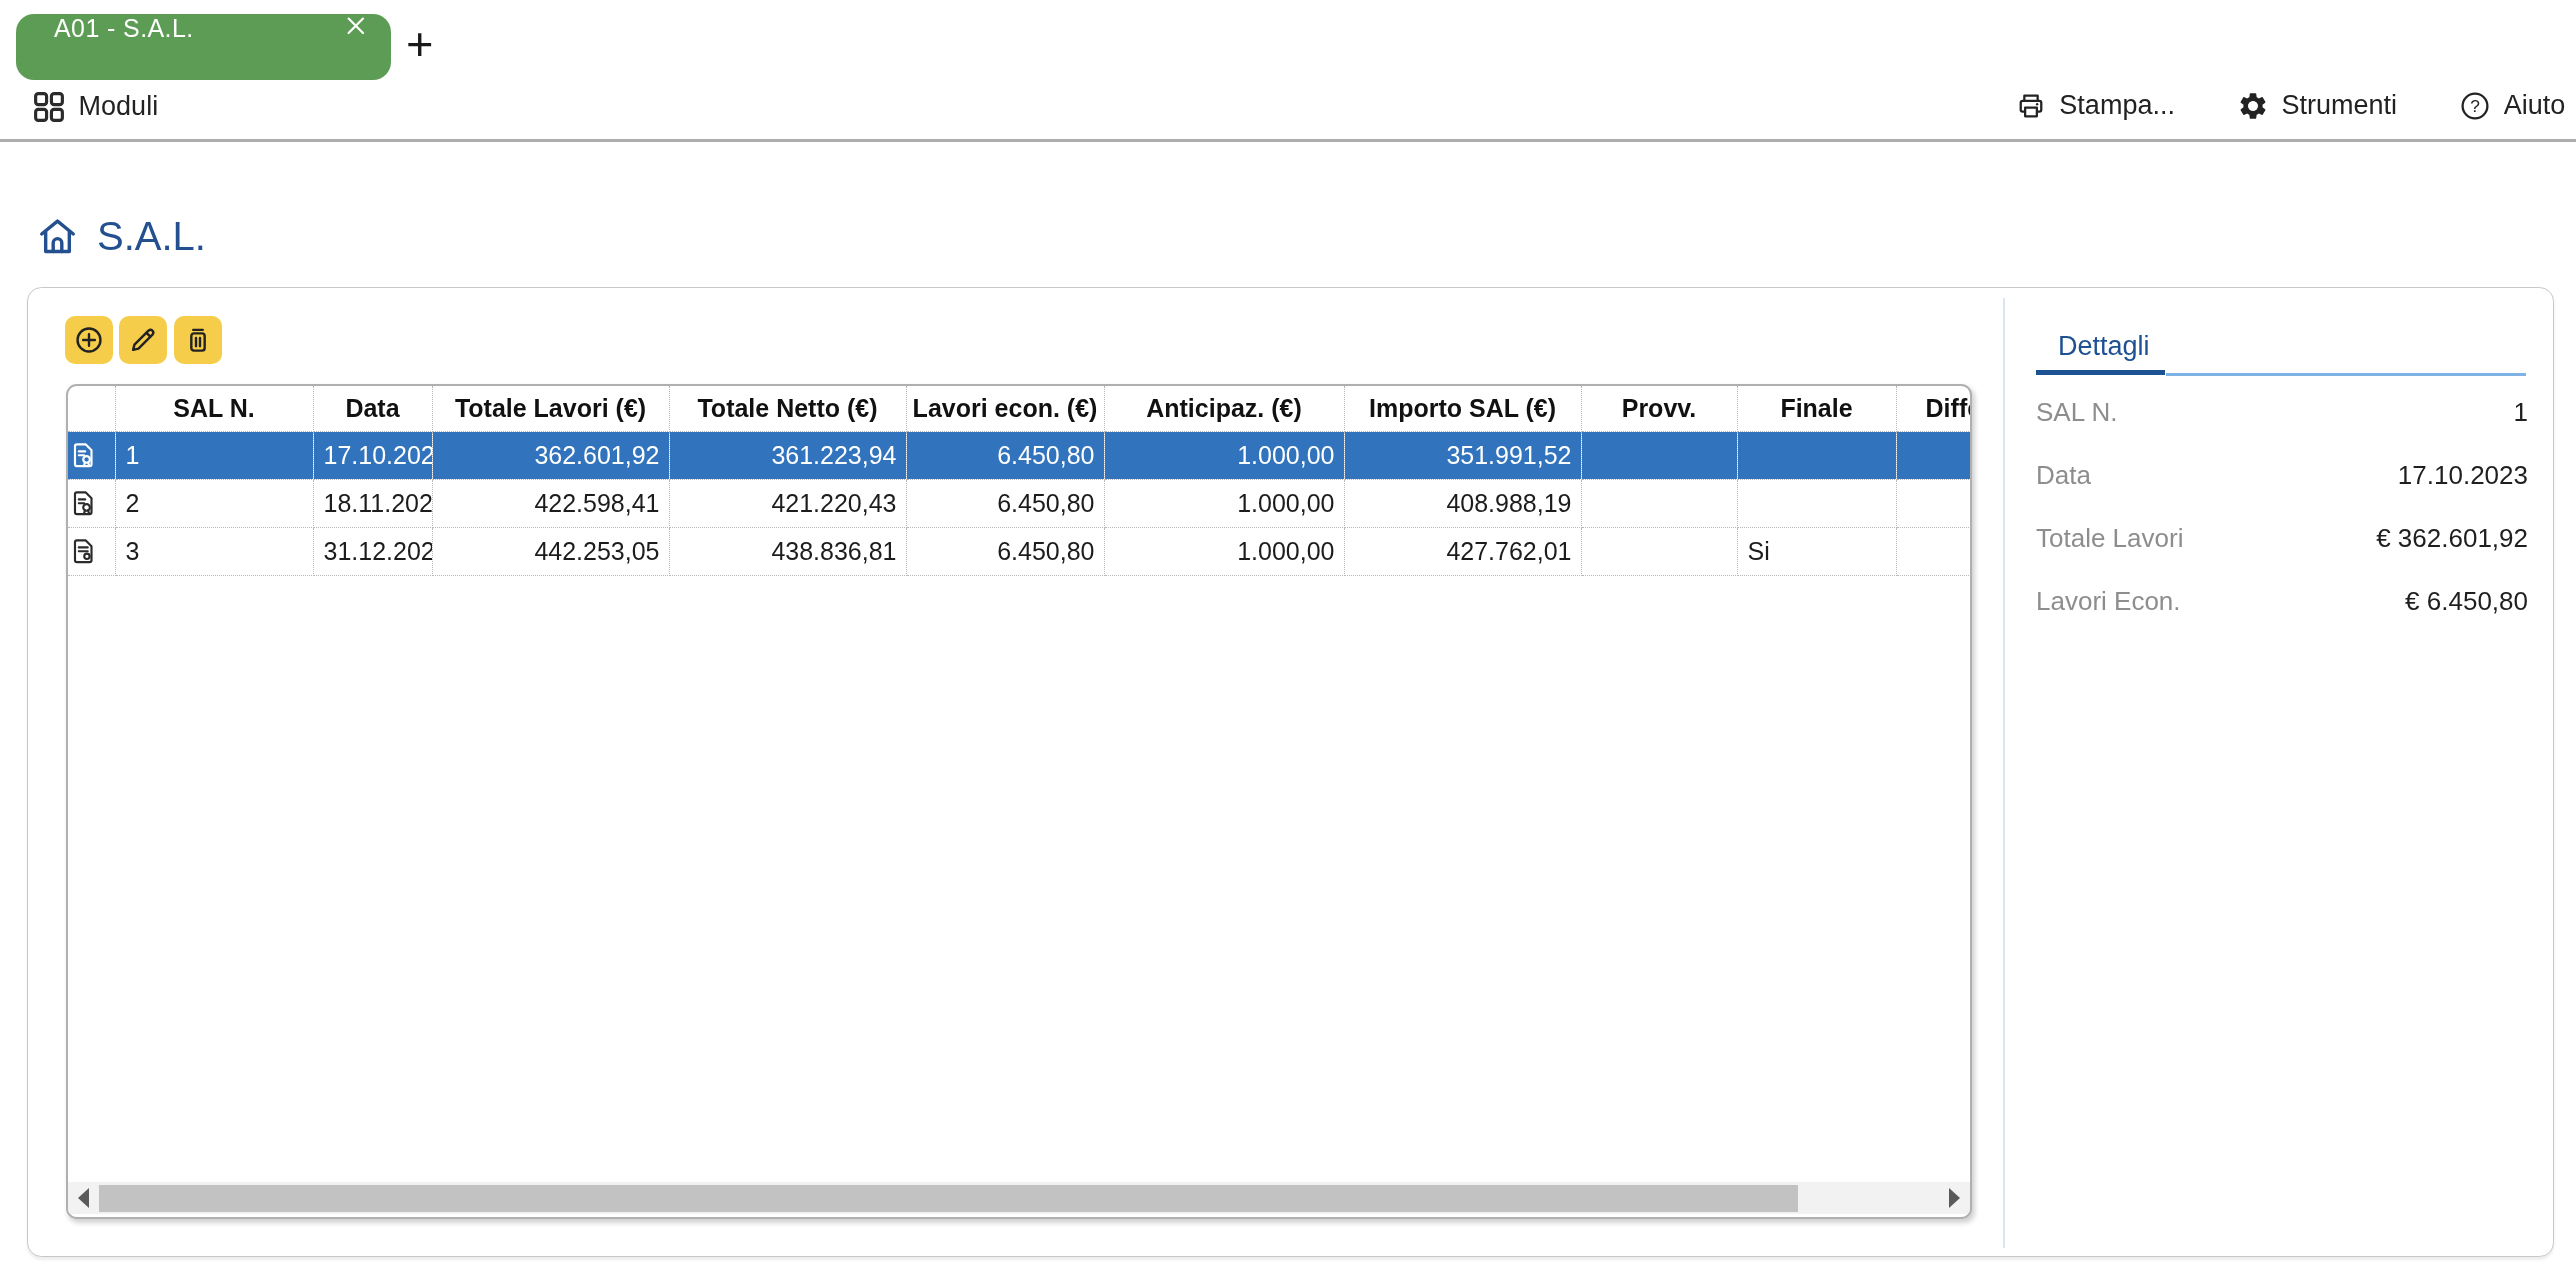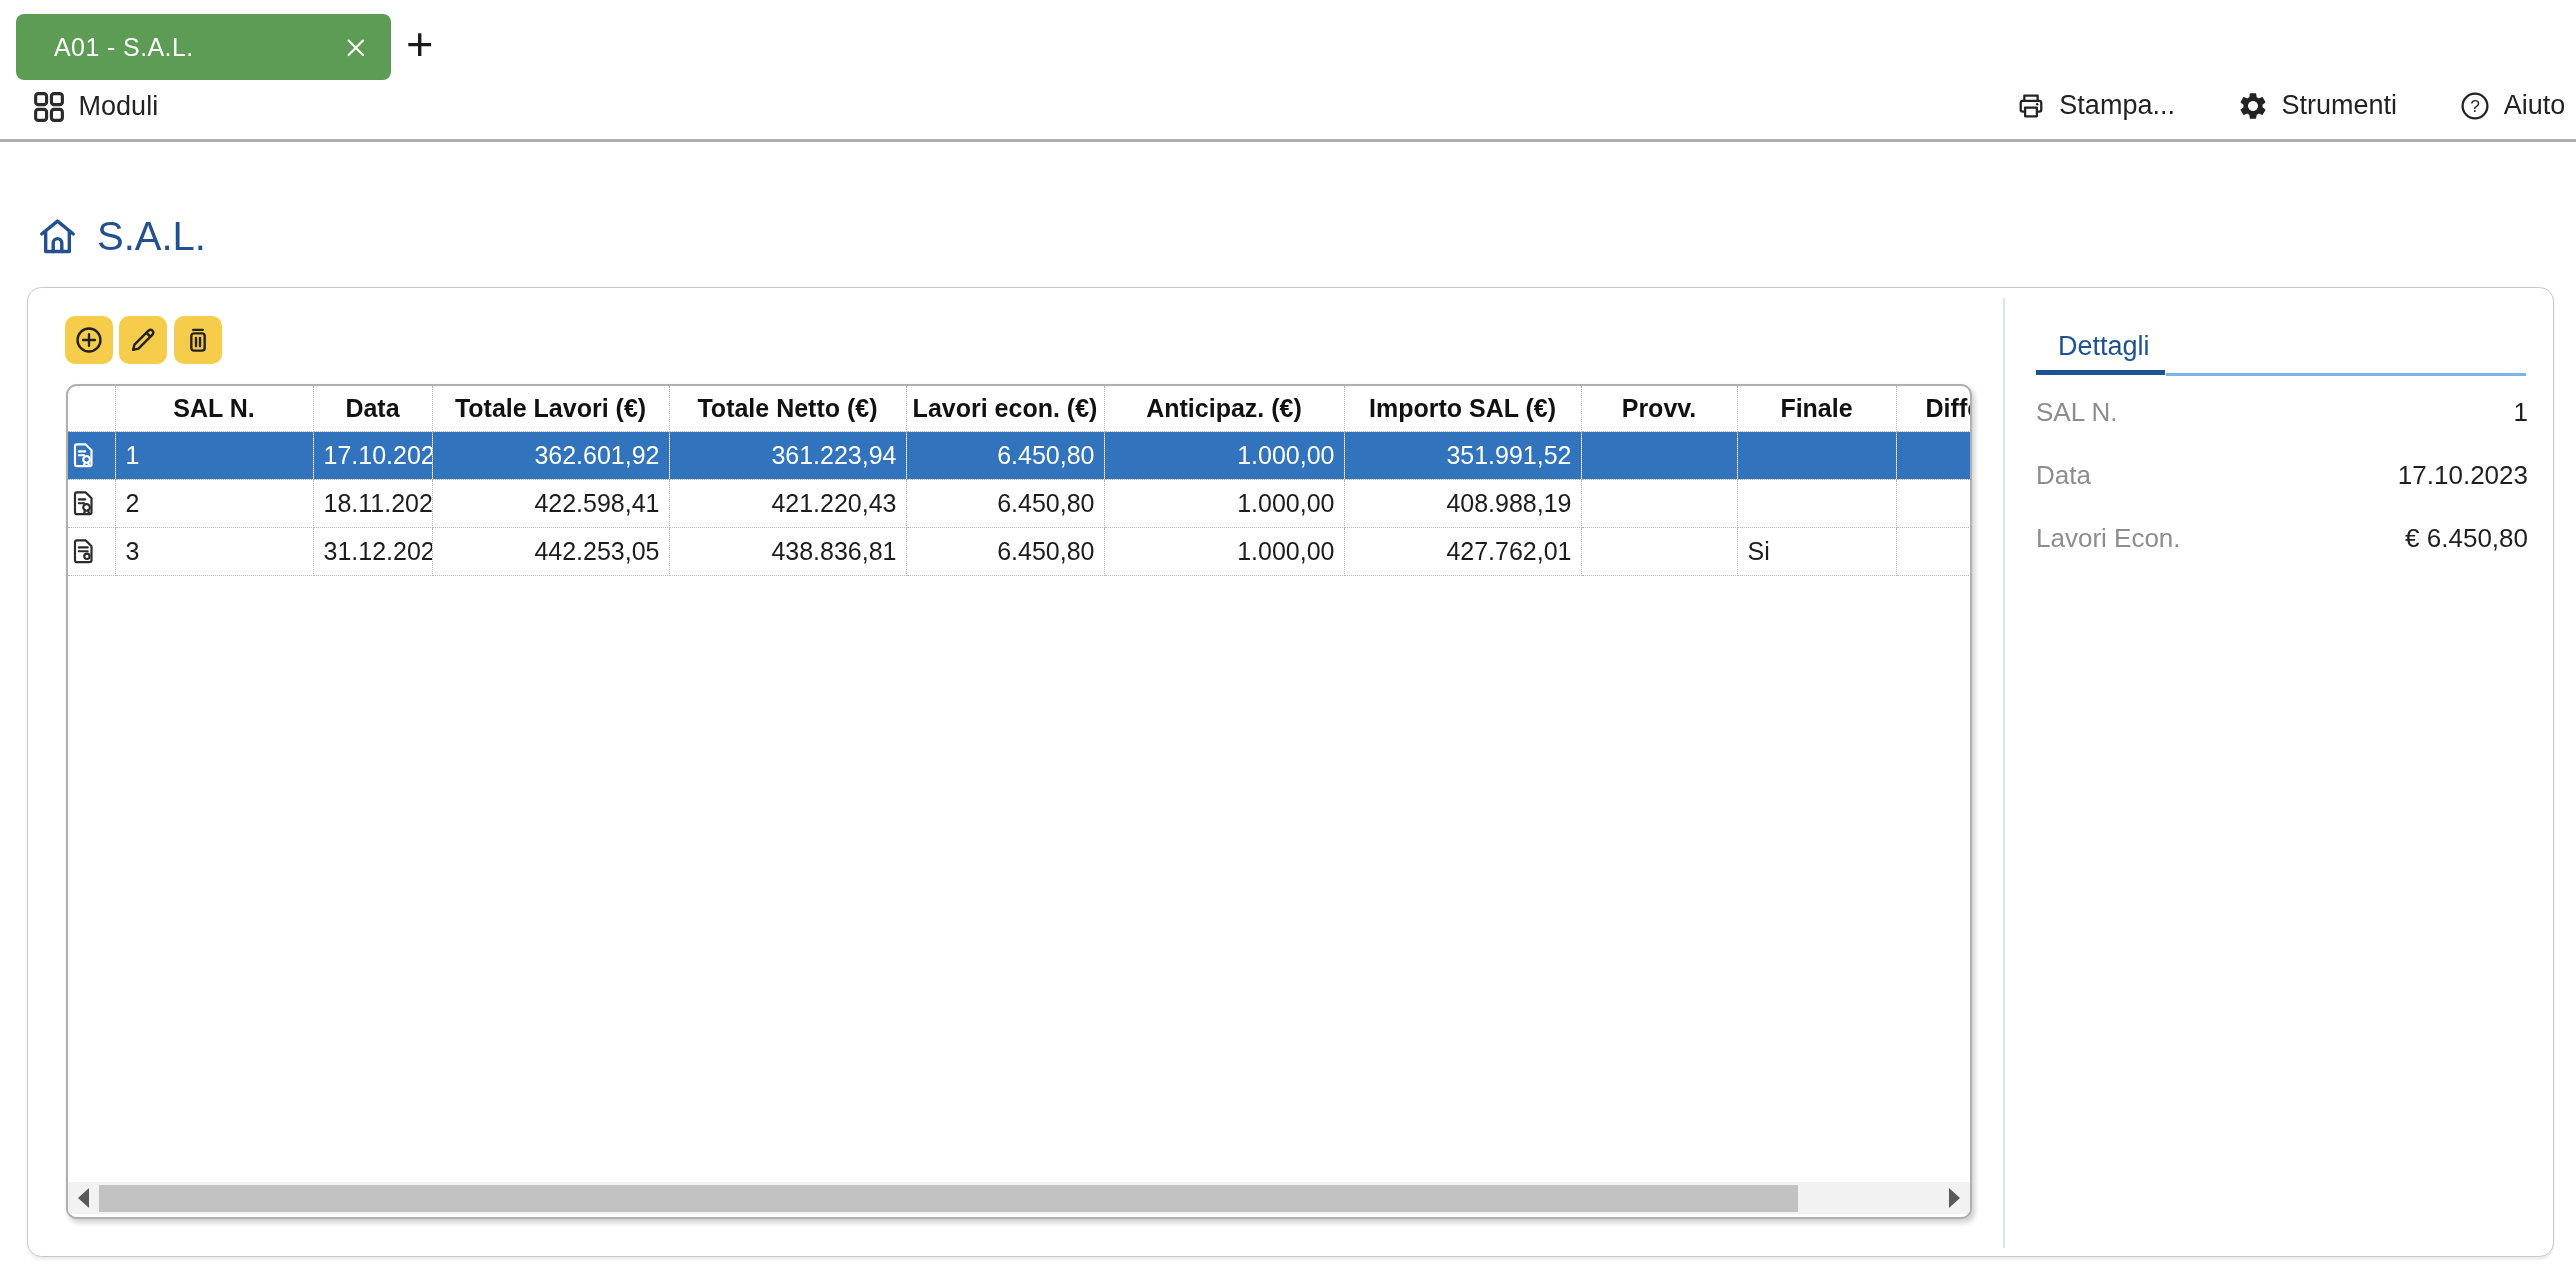--- a/index.html
+++ b/index.html
@@ -1,21 +1,21 @@
 <!DOCTYPE html>
 <html style="font-size:14.4px"><head>
 <meta charset="utf-8">
 <style>
   html,body{margin:0;padding:0;background:#fff;}
   .stage{position:relative;width:2576px;height:1266px;background:#ffffff;
          font-family:"Liberation Sans",sans-serif;color:#1c1c1c;overflow:hidden;}
 
   
   .tab{position:absolute;left:16px;top:14.4px;width:375px;height:66px;background:#5d9c55;
-       border-radius:8px;display:flex;align-items:center;justify-content:space-between;
+       border-radius:18px;display:flex;justify-content:space-between;
        padding:0 23.4px 0 38px;box-sizing:border-box;cursor:default;}
   .tab-label{color:#fff;font-size:25px;letter-spacing:0.4px;}
   .tab-close{width:23.4px;height:23.4px;display:flex;align-items:center;justify-content:center;}
   .newtab{position:absolute;left:406px;top:20px;font-size:47px;font-weight:400;color:#1a1a1a;line-height:47px;}
 
   
   .menubar{position:absolute;left:0;top:86px;width:100%;height:50px;}
   .menu-left{position:absolute;left:32px;top:3.6px;display:flex;align-items:flex-start;gap:20px;}
   .menu-right{position:absolute;right:10.8px;top:3.6px;display:flex;align-items:center;gap:21px;}
   .menu-item{display:flex;align-items:center;gap:12.6px;font-size:27px;color:#222;}
@@ -295,19 +295,23 @@
   <div class="details-fields">
     <div class="dfield">
       <span class="dlabel">SAL N.</span>
       <span class="dvalue">1</span>
     </div>
     <div class="dfield">
       <span class="dlabel">Data</span>
       <span class="dvalue">17.10.2023</span>
     </div>
     <div class="dfield">
+      <span class="dlabel">Totale Lavori</span>
+      <span class="dvalue">€ 362.601,92</span>
+    </div>
+    <div class="dfield">
       <span class="dlabel">Lavori Econ.</span>
       <span class="dvalue">€ 6.450,80</span>
     </div>
   </div>
 
 </div>
 
 
 </body></html>

